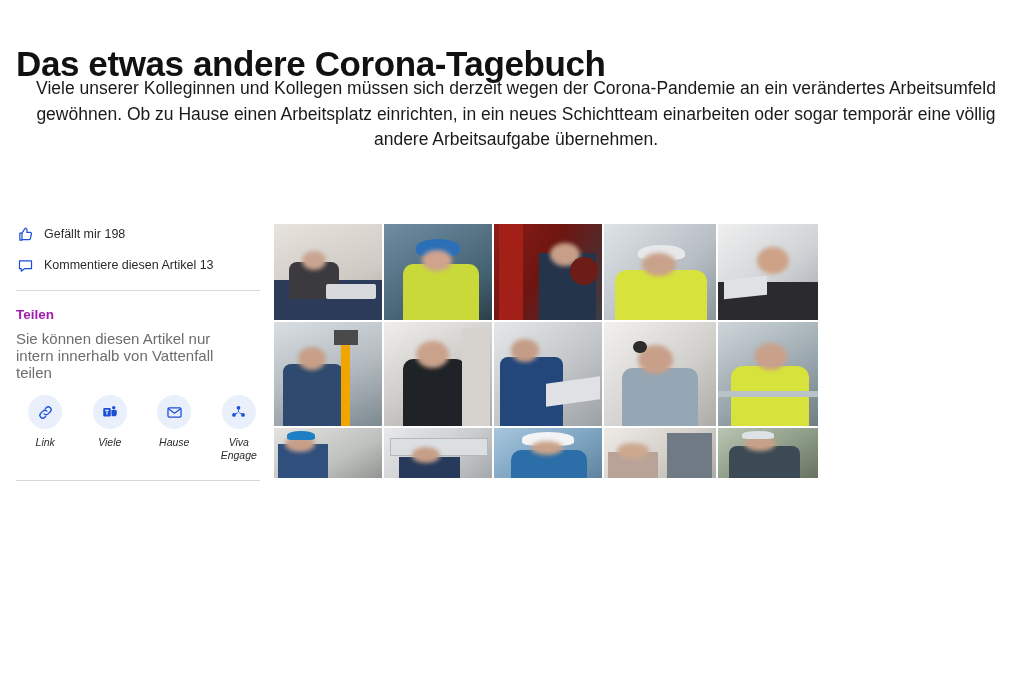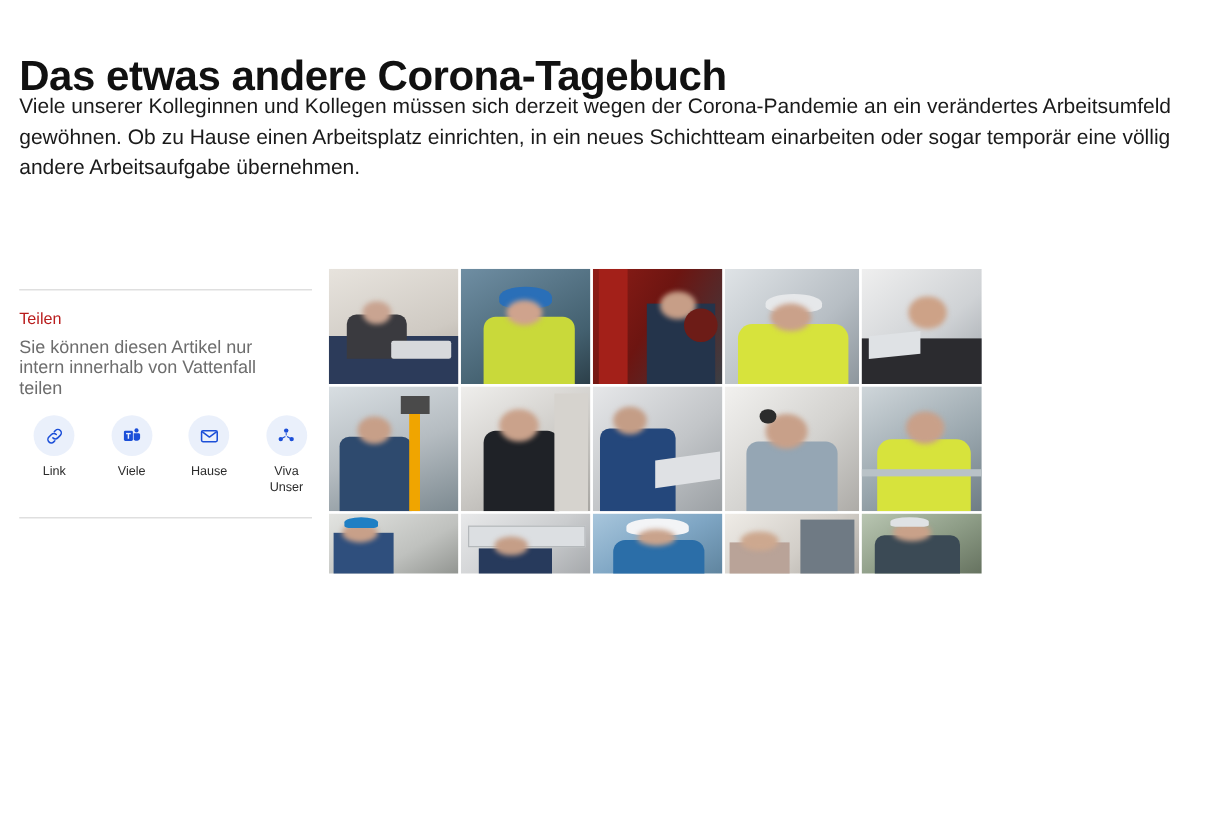--- a/index.html
+++ b/index.html
@@ -41,20 +41,21 @@
     position: absolute;
     left: 16px;
     top: 76px;
     width: 1000px;
     font-size: 17.5px;
     line-height: 25.5px;
     color: #1a1a1a;
   }
   .intro p {
     margin: 0;
+    text-align: center;
   }
 
   
   .rail {
     position: absolute;
     left: 16px;
     top: 225px;
     width: 244px;
   }
   .rail-title {
@@ -86,22 +87,22 @@
 
   .divider {
     height: 1px;
     background: #d8d8d8;
     margin: 16px 0 0 0;
     width: 244px;
   }
 
   .share-title {
     font-size: 13.5px;
-    font-weight: normal;
-    color: #b91c1c;
+    font-weight: bold;
+    color: #a21caf;
     margin: 16px 0 8px 0;
   }
   .share-note {
     font-size: 15px;
     line-height: 17px;
     color: #6d6d6d;
     width: 232px;
     margin: 0 0 14px 0;
   }
 
@@ -123,20 +124,21 @@
     display: flex;
     align-items: center;
     justify-content: center;
     color: #1c4fd8;
   }
   .share-circle svg { display: block; }
   .share-label {
     font-size: 10.5px;
     line-height: 13px;
     color: #2b2b2b;
+    font-style: italic;
   }
 
   .divider-bottom {
     height: 1px;
     background: #d8d8d8;
     margin-top: 18px;
     width: 244px;
   }
 
   
@@ -173,21 +175,38 @@
 
   <h1 class="headline">Das etwas andere Corona-Tagebuch</h1>
 
   <div class="intro">
     <p>Viele unserer Kolleginnen und Kollegen müssen sich derzeit wegen der Corona-Pandemie an ein verändertes Arbeitsumfeld gewöhnen. Ob zu Hause einen Arbeitsplatz einrichten, in ein neues Schichtteam einarbeiten oder sogar temporär eine völlig andere Arbeitsaufgabe übernehmen.</p>
   </div>
 
   <div class="rail">
 
 
-
+    <div class="rail-row">
+      <span class="rail-ico">
+        <svg width="17" height="17" viewBox="0 0 24 24" fill="none" stroke="#1c4fd8" stroke-width="1.7" stroke-linejoin="round" stroke-linecap="round">
+          <path d="M7 10v10H4V10h3z"></path>
+          <path d="M7 10l4.2-6.2c.9-1.3 2.8-.6 2.8 1V9h4.6c1.2 0 2.1 1.1 1.8 2.3l-1.6 6.5c-.2.9-1 1.5-1.9 1.5H7"></path>
+        </svg>
+      </span>
+      <span class="label">Gefällt mir 198</span>
+    </div>
+
+    <div class="rail-row">
+      <span class="rail-ico">
+        <svg width="17" height="17" viewBox="0 0 24 24" fill="none" stroke="#1c4fd8" stroke-width="1.7" stroke-linejoin="round" stroke-linecap="round">
+          <path d="M3.5 5.5h17v11h-10l-4.5 3.5v-3.5h-2.5z"></path>
+        </svg>
+      </span>
+      <span class="label">Kommentiere diesen Artikel 13</span>
+    </div>
 
     <div class="divider"></div>
 
     <div class="share-title">Teilen</div>
     <div class="share-note">Sie können diesen Artikel nur intern innerhalb von Vattenfall teilen</div>
 
     <div class="share-icons">
 
       <div class="share-item">
         <div class="share-circle">
@@ -227,21 +246,21 @@
           <svg width="17" height="17" viewBox="0 0 24 24" fill="#1c4fd8">
             <circle cx="12" cy="5.4" r="2.6"></circle>
             <circle cx="5.6" cy="15.4" r="2.6"></circle>
             <circle cx="18.4" cy="15.4" r="2.6"></circle>
             <path d="M11.4 8.2h1.2v3h-1.2z"></path>
             <path d="M10.7 11.8l.6 1-4.2 2.4-.6-1z"></path>
             <path d="M13.3 11.8l4.2 2.4-.6 1-4.2-2.4z"></path>
           </svg>
         </div>
         <div class="share-label" style="white-space:pre-line">Viva
-Unser</div>
+Engage</div>
       </div>
 
     </div>
 
     <div class="divider-bottom"></div>
   </div>
 
   <div class="collage">
 
     <div class="cell">

